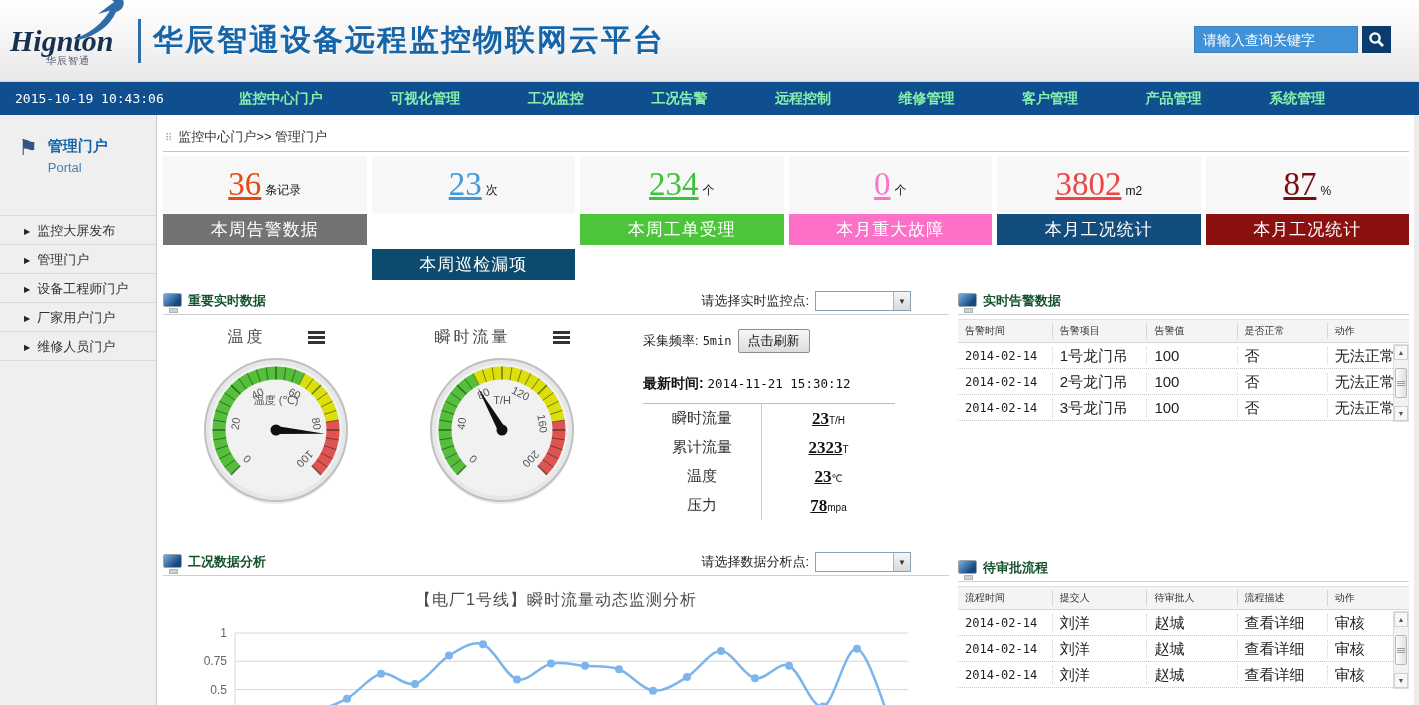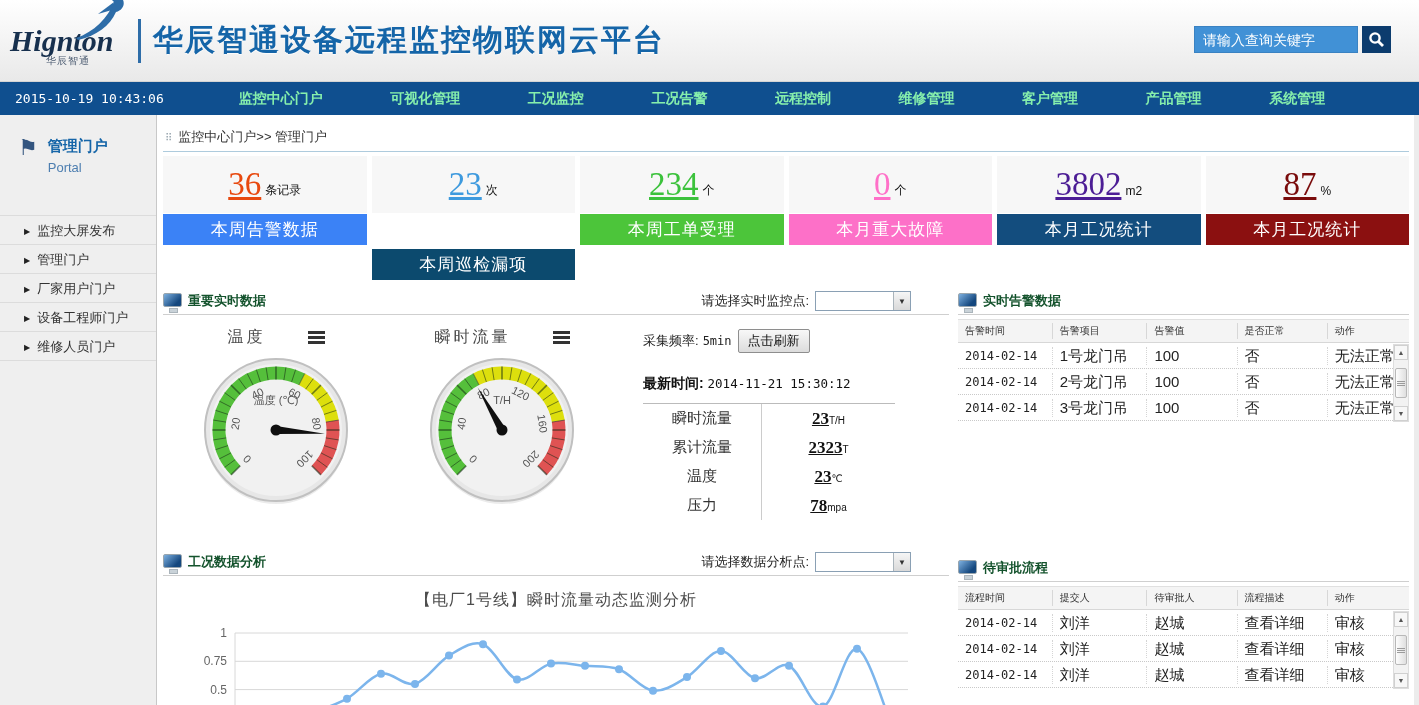--- a/index.html
+++ b/index.html
@@ -174,38 +174,38 @@
     <div class="portal-head">
       <span class="flag-icon">⚑</span>
       <div>
         <div class="portal-title">管理门户</div>
         <div class="portal-sub">Portal</div>
       </div>
     </div>
     <div class="side-list" id="side-list">
         <div class="side-item"><span class="arrow">▶</span>监控大屏发布</div>
         <div class="side-item"><span class="arrow">▶</span>管理门户</div>
+        <div class="side-item"><span class="arrow">▶</span>设备工程师门户</div>
         <div class="side-item"><span class="arrow">▶</span>厂家用户门户</div>
-        <div class="side-item"><span class="arrow">▶</span>设备工程师门户</div>
         <div class="side-item"><span class="arrow">▶</span>维修人员门户</div>
       </div>
   </aside>
 
   <main class="content">
     <div class="breadcrumb">
       <span class="grip">⠿</span><span>监控中心门户&gt;&gt; 管理门户</span>
     </div>
 
     <div class="stats-row" id="stats-row">
         <div class="stat-card">
           <div class="stat-top">
             <span class="stat-value" style="color: rgb(232, 73, 15);">36</span>
             <span class="stat-unit">条记录</span>
           </div>
-          <div class="stat-banner" style="background: #3b82f6;">本周告警数据</div>
+          <div class="stat-banner" style="background: #737373;">本周告警数据</div>
         </div>
         <div class="stat-card">
           <div class="stat-top">
             <span class="stat-value" style="color: rgb(62, 154, 222);">23</span>
             <span class="stat-unit">次</span>
           </div>
           <div class="stat-banner" style="background: #0c4a6e; margin-top: 36px;">本周巡检漏项</div>
         </div>
         <div class="stat-card">
           <div class="stat-top">
@@ -216,21 +216,21 @@
         </div>
         <div class="stat-card">
           <div class="stat-top">
             <span class="stat-value" style="color: rgb(255, 112, 200);">0</span>
             <span class="stat-unit">个</span>
           </div>
           <div class="stat-banner" style="background: rgb(253, 112, 200);">本月重大故障</div>
         </div>
         <div class="stat-card">
           <div class="stat-top">
-            <span class="stat-value" style="color: #4c1d95;">3802</span>
+            <span class="stat-value" style="color: #ef4444;">3802</span>
             <span class="stat-unit">m2</span>
           </div>
           <div class="stat-banner" style="background: rgb(19, 77, 126);">本月工况统计</div>
         </div>
         <div class="stat-card">
           <div class="stat-top">
             <span class="stat-value" style="color: rgb(122, 12, 12);">87</span>
             <span class="stat-unit">%</span>
           </div>
           <div class="stat-banner" style="background: rgb(139, 16, 16);">本月工况统计</div>

